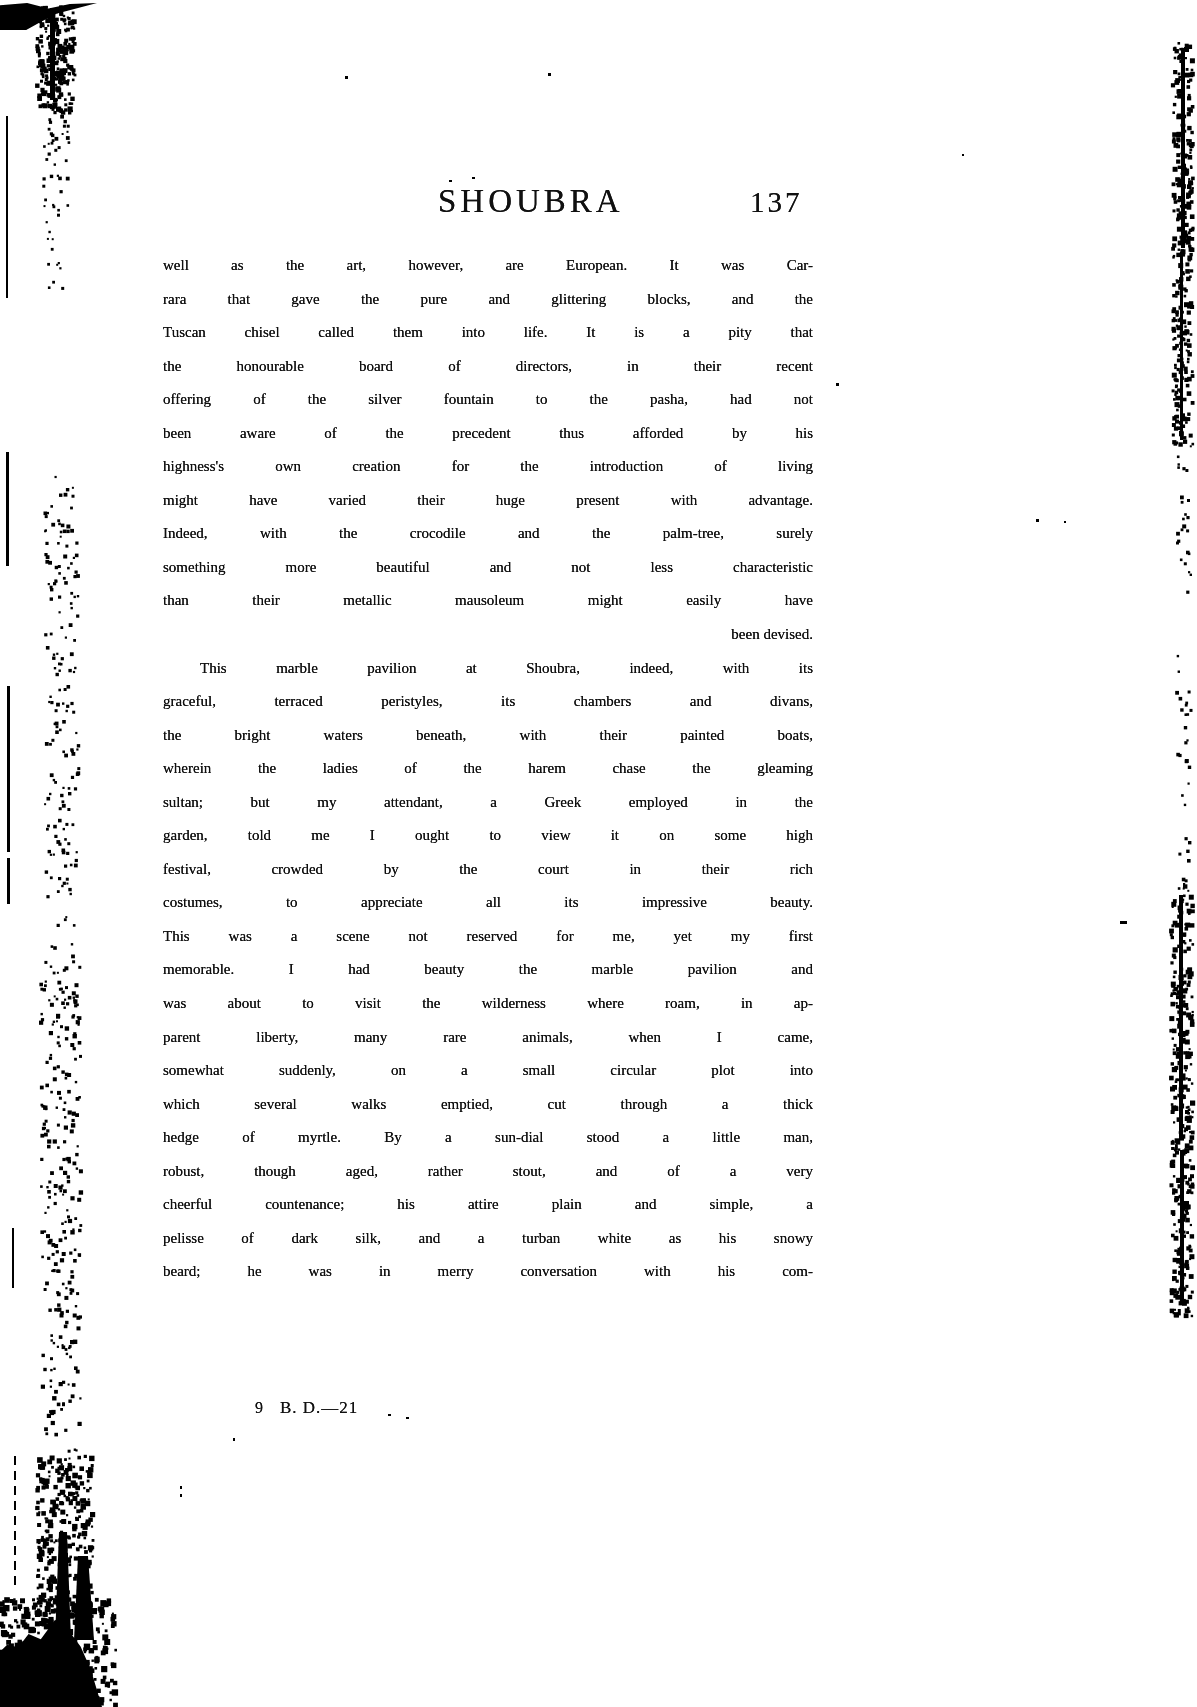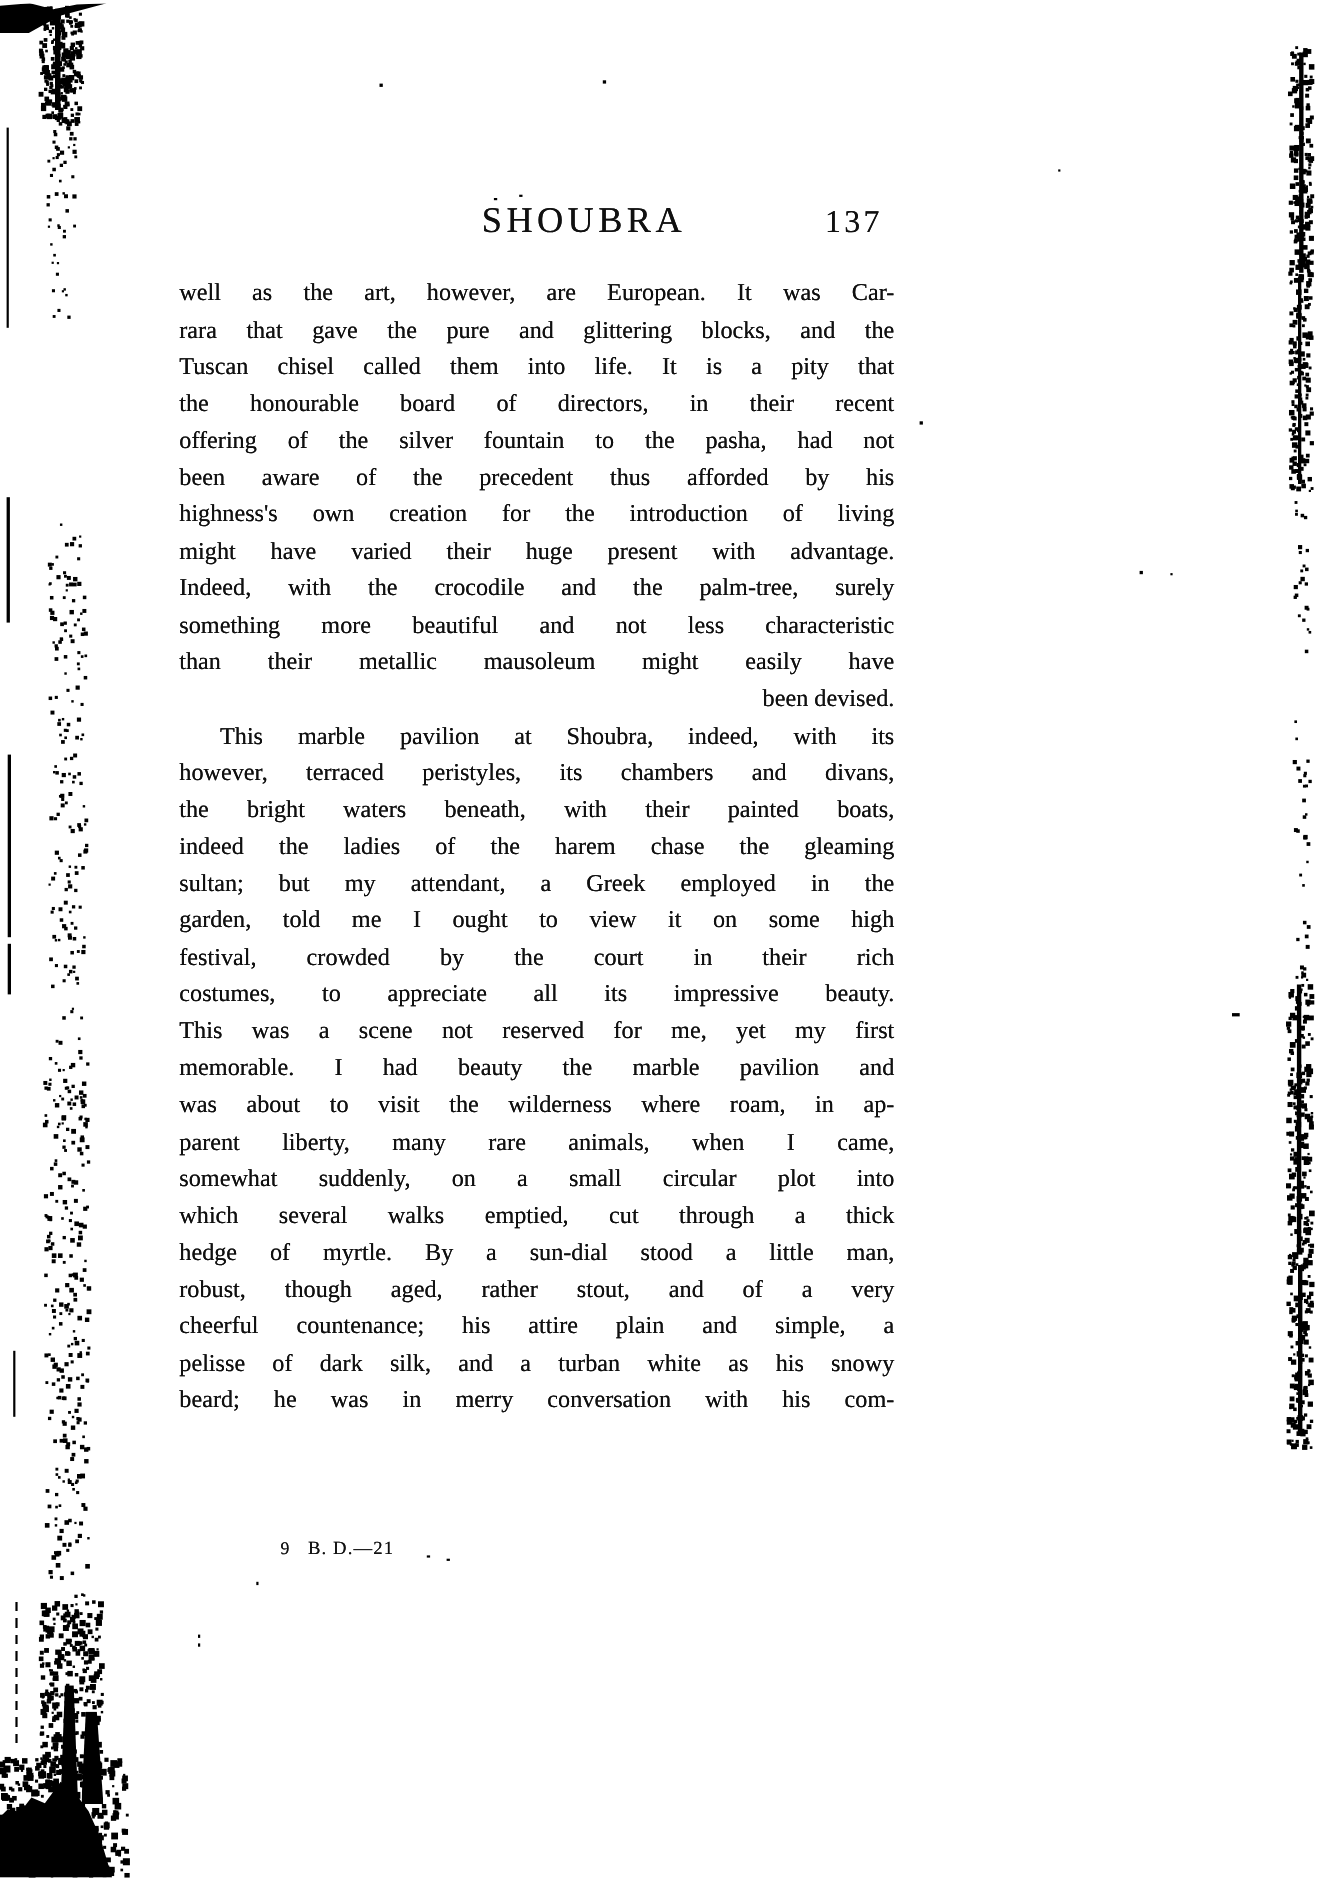--- a/index.html
+++ b/index.html
@@ -17,21 +17,21 @@
     font-size:33px;letter-spacing:4px;font-weight:400;
     text-shadow:0 0 0.6px rgba(0,0,0,0.85);
   }
   .page-number{
     position:absolute;left:750px;top:186px;
     font-size:29px;letter-spacing:3px;
     text-shadow:0 0 0.5px rgba(0,0,0,0.8);
   }
   .body-text{
     position:absolute;left:163px;top:249px;width:650px;
-    font-size:22px;
+    font-size:15px;
     text-shadow:0 0 0.55px rgba(0,0,0,0.9);
   }
   .line{
     height:33.55px;line-height:33.55px;
     white-space:nowrap;
     text-align:right;
   }
   .line.j{
     white-space:normal;
     text-align:justify;
@@ -83,23 +83,23 @@
       <div class="line j">the honourable board of directors, in their recent</div>
       <div class="line j">offering of the silver fountain to the pasha, had not</div>
       <div class="line j">been aware of the precedent thus afforded by his</div>
       <div class="line j">highness's own creation for the introduction of living</div>
       <div class="line j">might have varied their huge present with advantage.</div>
       <div class="line j">Indeed, with the crocodile and the palm-tree, surely</div>
       <div class="line j">something more beautiful and not less characteristic</div>
       <div class="line j">than their metallic mausoleum might easily have</div>
       <div class="line">been devised.</div>
       <div class="line j ind">This marble pavilion at Shoubra, indeed, with its</div>
-      <div class="line j">however, terraced peristyles, its chambers and divans,</div>
+      <div class="line j">graceful, terraced peristyles, its chambers and divans,</div>
       <div class="line j">the bright waters beneath, with their painted boats,</div>
-      <div class="line j">indeed the ladies of the harem chase the gleaming</div>
+      <div class="line j">wherein the ladies of the harem chase the gleaming</div>
       <div class="line j">sultan; but my attendant, a Greek employed in the</div>
       <div class="line j">garden, told me I ought to view it on some high</div>
       <div class="line j">festival, crowded by the court in their rich</div>
       <div class="line j">costumes, to appreciate all its impressive beauty.</div>
       <div class="line j">This was a scene not reserved for me, yet my first</div>
       <div class="line j">memorable.  I had beauty the marble pavilion and</div>
       <div class="line j">was about to visit the wilderness where roam, in ap-</div>
       <div class="line j">parent liberty, many rare animals, when I came,</div>
       <div class="line j">somewhat suddenly, on a small circular plot into</div>
       <div class="line j">which several walks emptied, cut through a thick</div>

